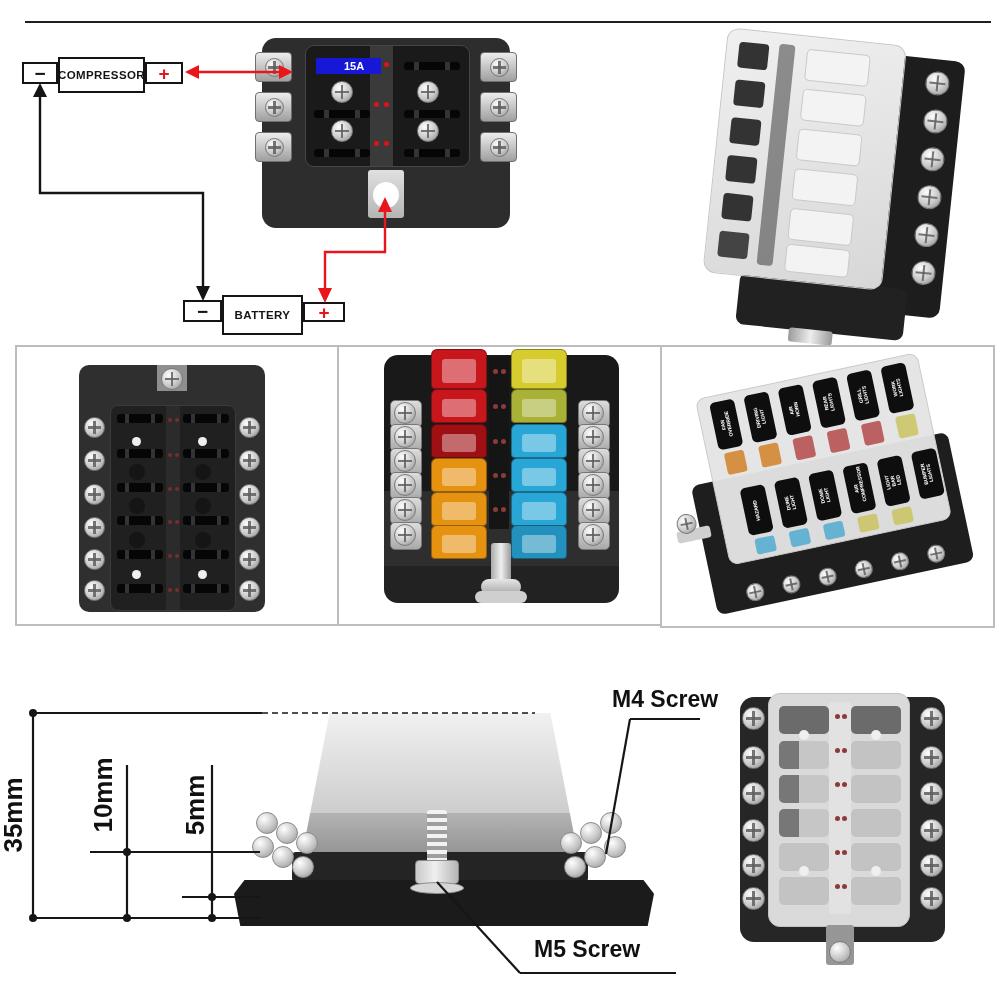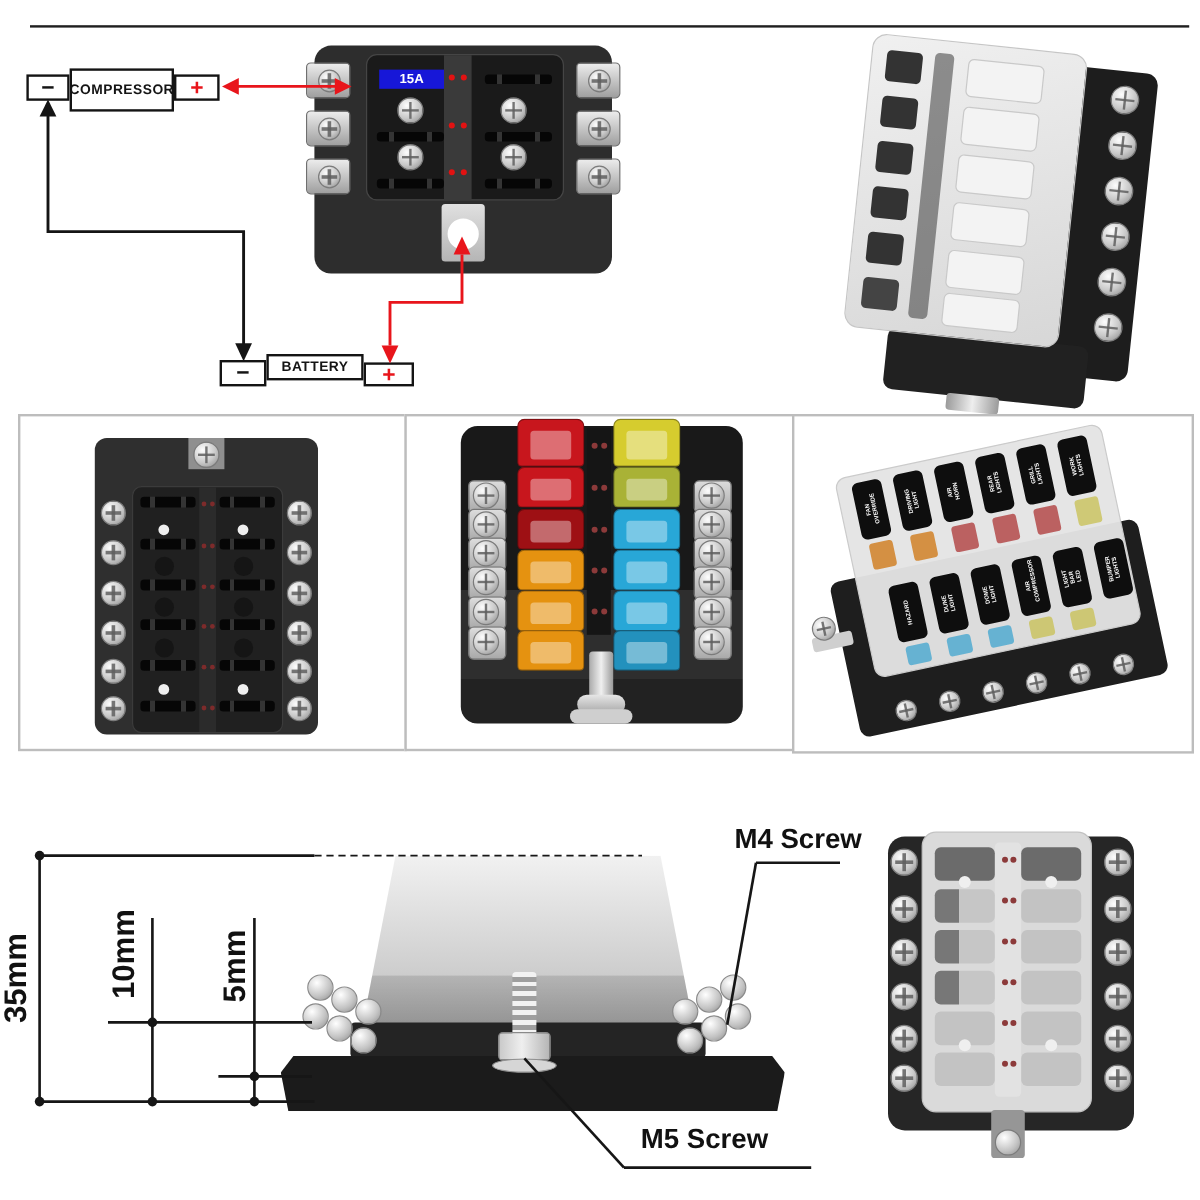--- a/index.html
+++ b/index.html
@@ -52,21 +52,21 @@
   <div class="box blabel" style="left:58px;top:57px;width:87px;height:36px;">
       <span>COMPRESSOR</span>
     </div>
   <div class="box sign plus" style="left:145px;top:62px;width:38px;height:22px;">
       <span>+</span>
     </div>
 
   <div class="box sign" style="left:183px;top:300px;width:39px;height:22px;">
       <span>−</span>
     </div>
-  <div class="box blabel" style="left:222px;top:295px;width:81px;height:22px;">
+  <div class="box blabel" style="left:222px;top:295px;width:81px;height:40px;">
       <span>BATTERY</span>
     </div>
   <div class="box sign plus" style="left:303px;top:302px;width:42px;height:20px;">
       <span>+</span>
     </div>
 
   <div class="a" style="left:262px;top:38px;width:248px;height:190px;background:#2d2d2d;border-radius:14px;z-index:2;">
     <div class="term" style="left:-7px;top:14px;">
         <span class="ph" style="left:9px;top:5px;width:19px;height:19px;"></span>
       </div>
@@ -87,21 +87,21 @@
       </div>
 
     <div class="a" style="left:43px;top:7px;width:163px;height:120px;background:#1a1a1a;border:1px solid #454545;border-radius:9px;">
       <div class="a" style="left:64px;top:0;width:23px;height:100%;background:#3a3a3a;"></div>
       <div class="led" style="left:68px;top:16px;width:5px;height:5px;background:#e21212;"></div>
       <div class="led" style="left:78px;top:16px;width:5px;height:5px;background:#e21212;"></div>
       <div class="led" style="left:68px;top:56px;width:5px;height:5px;background:#e21212;"></div>
       <div class="led" style="left:78px;top:56px;width:5px;height:5px;background:#e21212;"></div>
       <div class="led" style="left:68px;top:95px;width:5px;height:5px;background:#e21212;"></div>
       <div class="led" style="left:78px;top:95px;width:5px;height:5px;background:#e21212;"></div>
-      <div class="a" style="left:10px;top:12px;width:54px;height:16px;background:#1717d8;color:#fff;font-weight:bold;font-size:11px;display:flex;align-items:center;justify-content:center;">15A</div>
+      <div class="a" style="left:10px;top:12px;width:54px;height:16px;background:#1717d8;color:#fff;font-weight:bold;font-size:11px;display:flex;align-items:center;justify-content:center;padding-left:11px;">15A</div>
       <div class="bar" style="left:98px;top:16px;width:56px;height:8px;"></div>
       <span class="ph" style="left:25px;top:35px;width:22px;height:22px;"></span>
       <span class="ph" style="left:111px;top:35px;width:22px;height:22px;"></span>
       <div class="bar" style="left:8px;top:64px;width:56px;height:8px;"></div>
       <div class="bar" style="left:98px;top:64px;width:56px;height:8px;"></div>
       <span class="ph" style="left:25px;top:74px;width:22px;height:22px;"></span>
       <span class="ph" style="left:111px;top:74px;width:22px;height:22px;"></span>
       <div class="bar" style="left:8px;top:103px;width:56px;height:8px;"></div>
       <div class="bar" style="left:98px;top:103px;width:56px;height:8px;"></div>
     </div>

